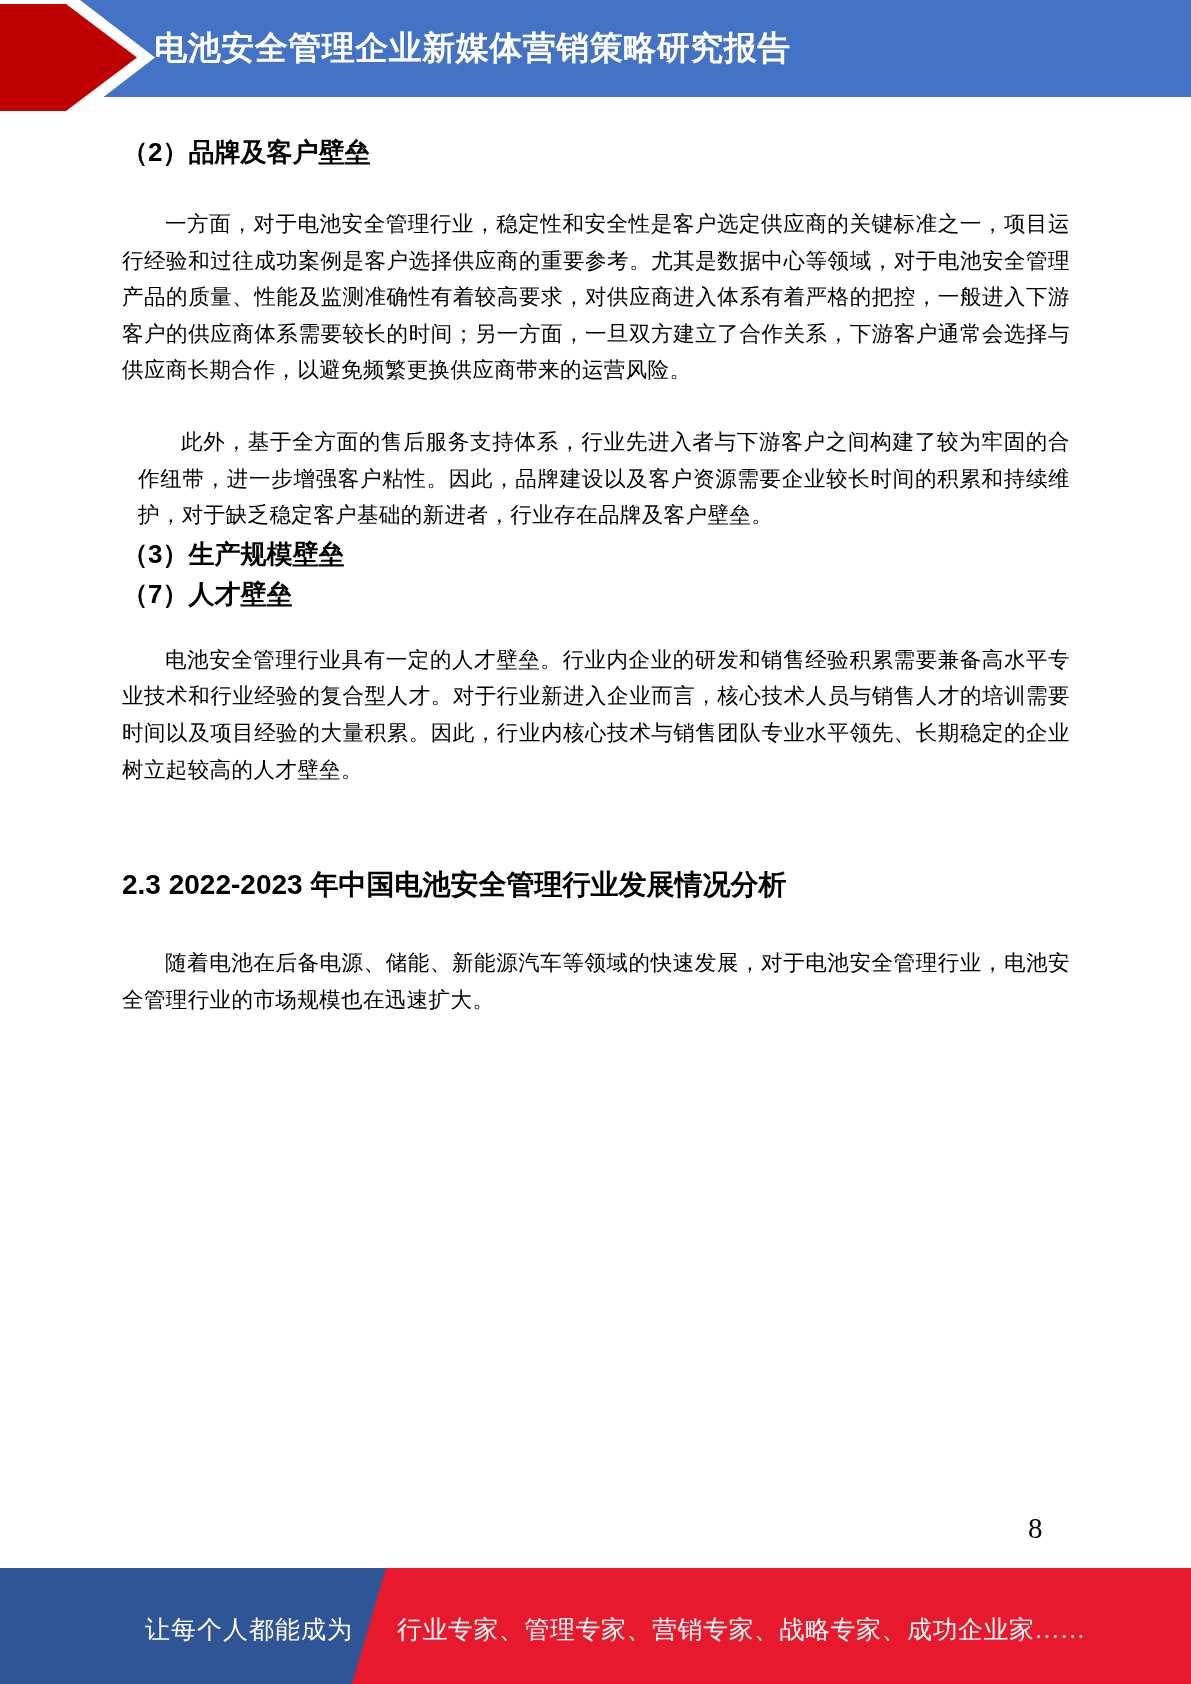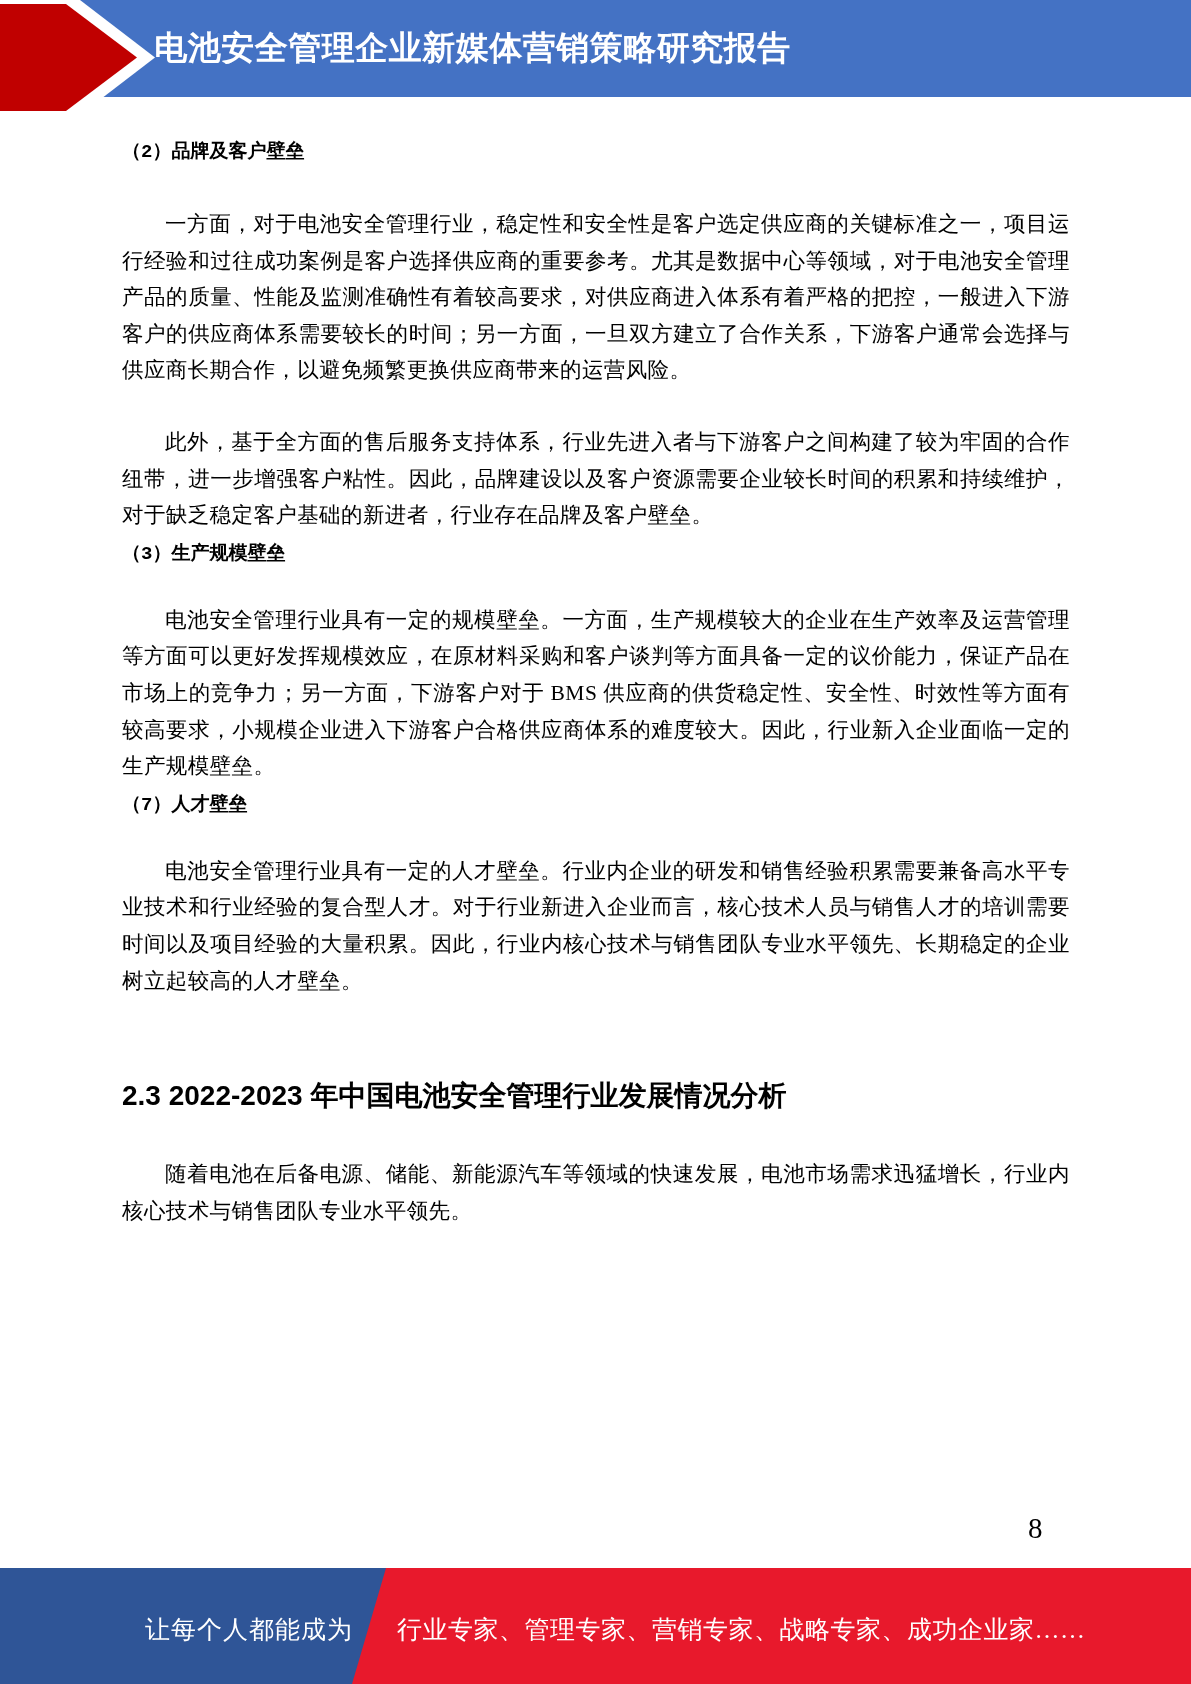--- a/index.html
+++ b/index.html
@@ -32,37 +32,37 @@
   .header-arrow {
     position: absolute; top: 0; left: 0;
     width: 170px; height: 116px;
   }
 
   
   .content {
     position: absolute; top: 97px; left: 122px; width: 948px;
   }
   .sec-h3 {
-    font-family: Liberation Mono, monospace;
-    font-weight: bold; font-size: 19px; line-height: 40px;
+    font-family: Liberation Sans, sans-serif;
+    font-weight: bold; font-size: 26px; line-height: 40px;
     margin: 0; color: #000;
   }
   .sec-h2 {
     font-family: "Liberation Sans", "DejaVu Sans", sans-serif;
     font-weight: bold; font-size: 28px; line-height: 44px;
     margin: 0; color: #000;
   }
   .para {
     font-size: 21.5px; line-height: 36.6px;
     text-align: justify; text-justify: inter-ideograph;
     text-indent: 2em; margin: 0; letter-spacing: 0.4px;
   }
   .mt-h1 { margin-top: 35px; }
   .mt-p-first { margin-top: 34px; }
-  .mt-p-next { margin-top: 35px; }
+  .mt-p-next { margin-top: 35px; margin-left: 16px; }
   .mt-h { }
   .mt-p { margin-top: 28px; }
   .mt-h2big { margin-top: 75px; }
   .mt-p5 { margin-top: 38px; }
   .mt-h231 { margin-top: 30px; }
 
   
   .page-number {
     position: absolute; left: 1028px; top: 1512px;
     font-size: 29px; font-family: "Liberation Serif", "DejaVu Serif", serif;
@@ -101,27 +101,26 @@
   <span class="header-title">电池安全管理企业新媒体营销策略研究报告</span>
 </div>
 
 <div class="content">
 
   <h3 class="sec-h3 mt-h1">（2）品牌及客户壁垒</h3>
   <p class="para mt-p-first">一方面，对于电池安全管理行业，稳定性和安全性是客户选定供应商的关键标准之一，项目运行经验和过往成功案例是客户选择供应商的重要参考。尤其是数据中心等领域，对于电池安全管理产品的质量、性能及监测准确性有着较高要求，对供应商进入体系有着严格的把控，一般进入下游客户的供应商体系需要较长的时间；另一方面，一旦双方建立了合作关系，下游客户通常会选择与供应商长期合作，以避免频繁更换供应商带来的运营风险。</p>
   <p class="para mt-p-next">此外，基于全方面的售后服务支持体系，行业先进入者与下游客户之间构建了较为牢固的合作纽带，进一步增强客户粘性。因此，品牌建设以及客户资源需要企业较长时间的积累和持续维护，对于缺乏稳定客户基础的新进者，行业存在品牌及客户壁垒。</p>
 
   <h3 class="sec-h3 mt-h">（3）生产规模壁垒</h3>
-  <p class="para mt-p">电池安全管理行业具有一定的规模壁垒。一方面，生产规模较大的企业在生产效率及运营管理等方面可以更好发挥规模效应，在原材料采购和客户谈判等方面具备一定的议价能力，保证产品在市场上的竞争力；另一方面，下游客户对于 BMS 供应商的供货稳定性、安全性、时效性等方面有较高要求，小规模企业进入下游客户合格供应商体系的难度较大。因此，行业新入企业面临一定的生产规模壁垒。</p>
 
   <h3 class="sec-h3 mt-h">（7）人才壁垒</h3>
   <p class="para mt-p">电池安全管理行业具有一定的人才壁垒。行业内企业的研发和销售经验积累需要兼备高水平专业技术和行业经验的复合型人才。对于行业新进入企业而言，核心技术人员与销售人才的培训需要时间以及项目经验的大量积累。因此，行业内核心技术与销售团队专业水平领先、长期稳定的企业树立起较高的人才壁垒。</p>
 
   <h2 class="sec-h2 mt-h2big">2.3 2022-2023 年中国电池安全管理行业发展情况分析</h2>
-  <p class="para mt-p5">随着电池在后备电源、储能、新能源汽车等领域的快速发展，电池市场需求迅猛增长，行业内核心技术与销售团队专业水平领先。</p>
+  <p class="para mt-p5">随着电池在后备电源、储能、新能源汽车等领域的快速发展，对于电池安全管理行业，电池安全管理行业的市场规模也在迅速扩大。</p>
 
 
 </div>
 
 <div class="page-number">8</div>
 
 <div class="footer-banner">
   <svg class="footer-svg" width="1191" height="116" viewBox="0 0 1191 116" xmlns="http://www.w3.org/2000/svg">
     <polygon points="340,0 1191,0 1191,116 340,116" fill="#E8192C"></polygon>
     <polygon points="0,0 386,0 352,116 0,116" fill="#2F5597"></polygon>

